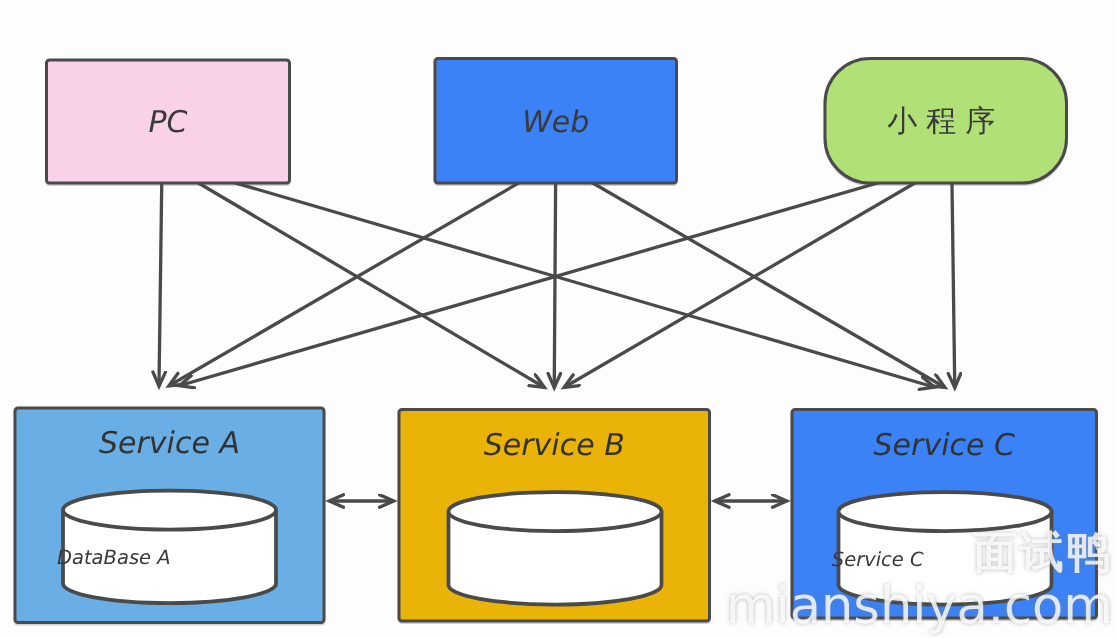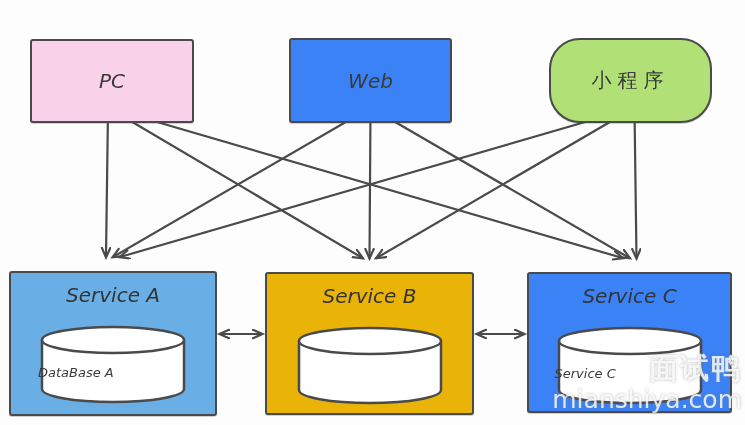--- a/index.html
+++ b/index.html
@@ -51,21 +51,21 @@
   }
   .edge{stroke:#4a4a4a;stroke-width:2.2;stroke-linecap:round;}
   
   .wm{
     position:absolute;right:3px;
     color:rgba(255,255,255,0.82);
     text-shadow:0 0 3px rgba(125,125,125,0.55);
     z-index:10;line-height:1;white-space:nowrap;
   }
   #wm-cn{top:354px;font-size:29px;font-weight:700;letter-spacing:2px;}
-  #wm-en{top:387px;font-size:25px;font-weight:400;}
+  #wm-en{top:387px;font-size:34px;font-weight:400;}
 </style>
 </head>
 <body>
 
 <div id="canvas">
 
   <svg id="edges">
     <defs>
       <marker id="ah" markerWidth="14" markerHeight="12" refX="10" refY="5" orient="auto-start-reverse" markerUnits="userSpaceOnUse">
         <path d="M1,0.8 L10.5,5 L1,9.2" fill="none" stroke="#4a4a4a" stroke-width="2.2" stroke-linecap="round"></path>

